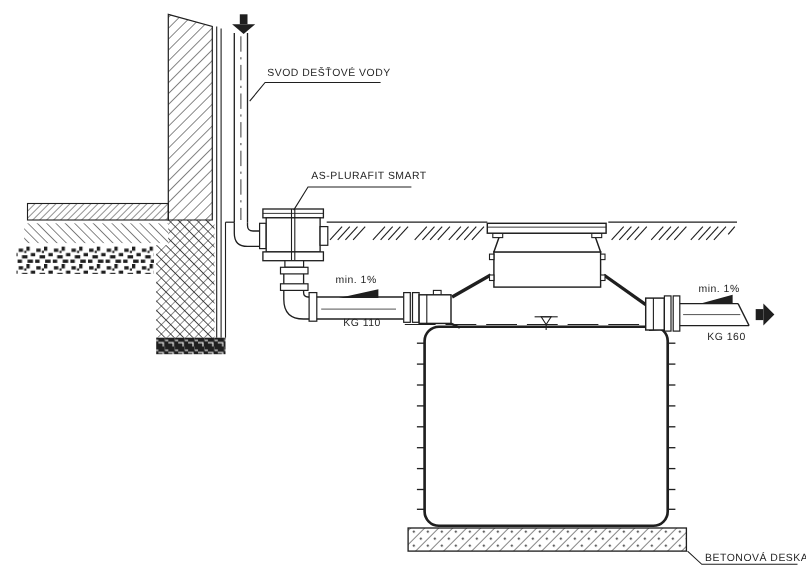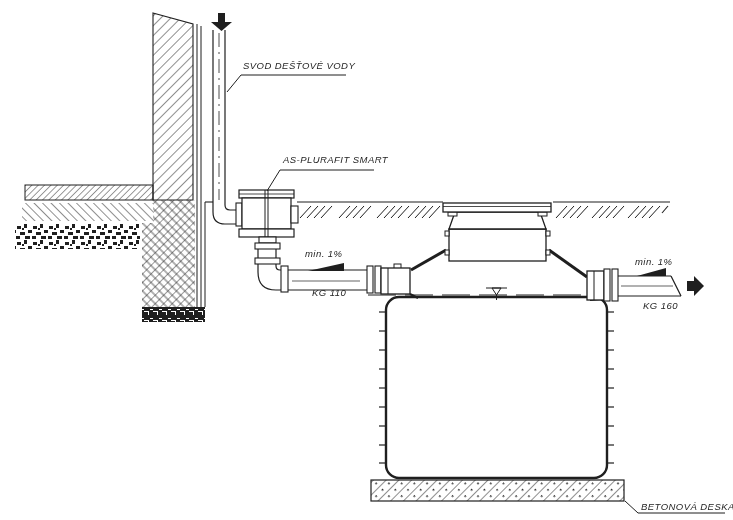--- a/index.html
+++ b/index.html
@@ -1,17 +1,17 @@
 <!DOCTYPE html>
 <html><head>
 <meta charset="utf-8">
 <title>Tank installation drawing</title>
 <style>
   html,body{margin:0;padding:0;background:#ffffff;}
-  .page{position:relative;width:733px;height:520px;background:#ffffff;overflow:hidden;font-style:italic;}
+  .page{position:relative;width:733px;height:520px;background:#ffffff;overflow:hidden;}
   svg{display:block;}
   text{font-family:"Liberation Sans", sans-serif;font-size:9.5px;letter-spacing:.45px;fill:#1f1f1f;}
 </style>
 </head>
 <body>
 
 <div class="page">
 <svg width="733" height="520" viewBox="0 0 733 520">
   <defs>
     <pattern id="p-wall" width="7" height="7" patternUnits="userSpaceOnUse" patternTransform="rotate(45)">

